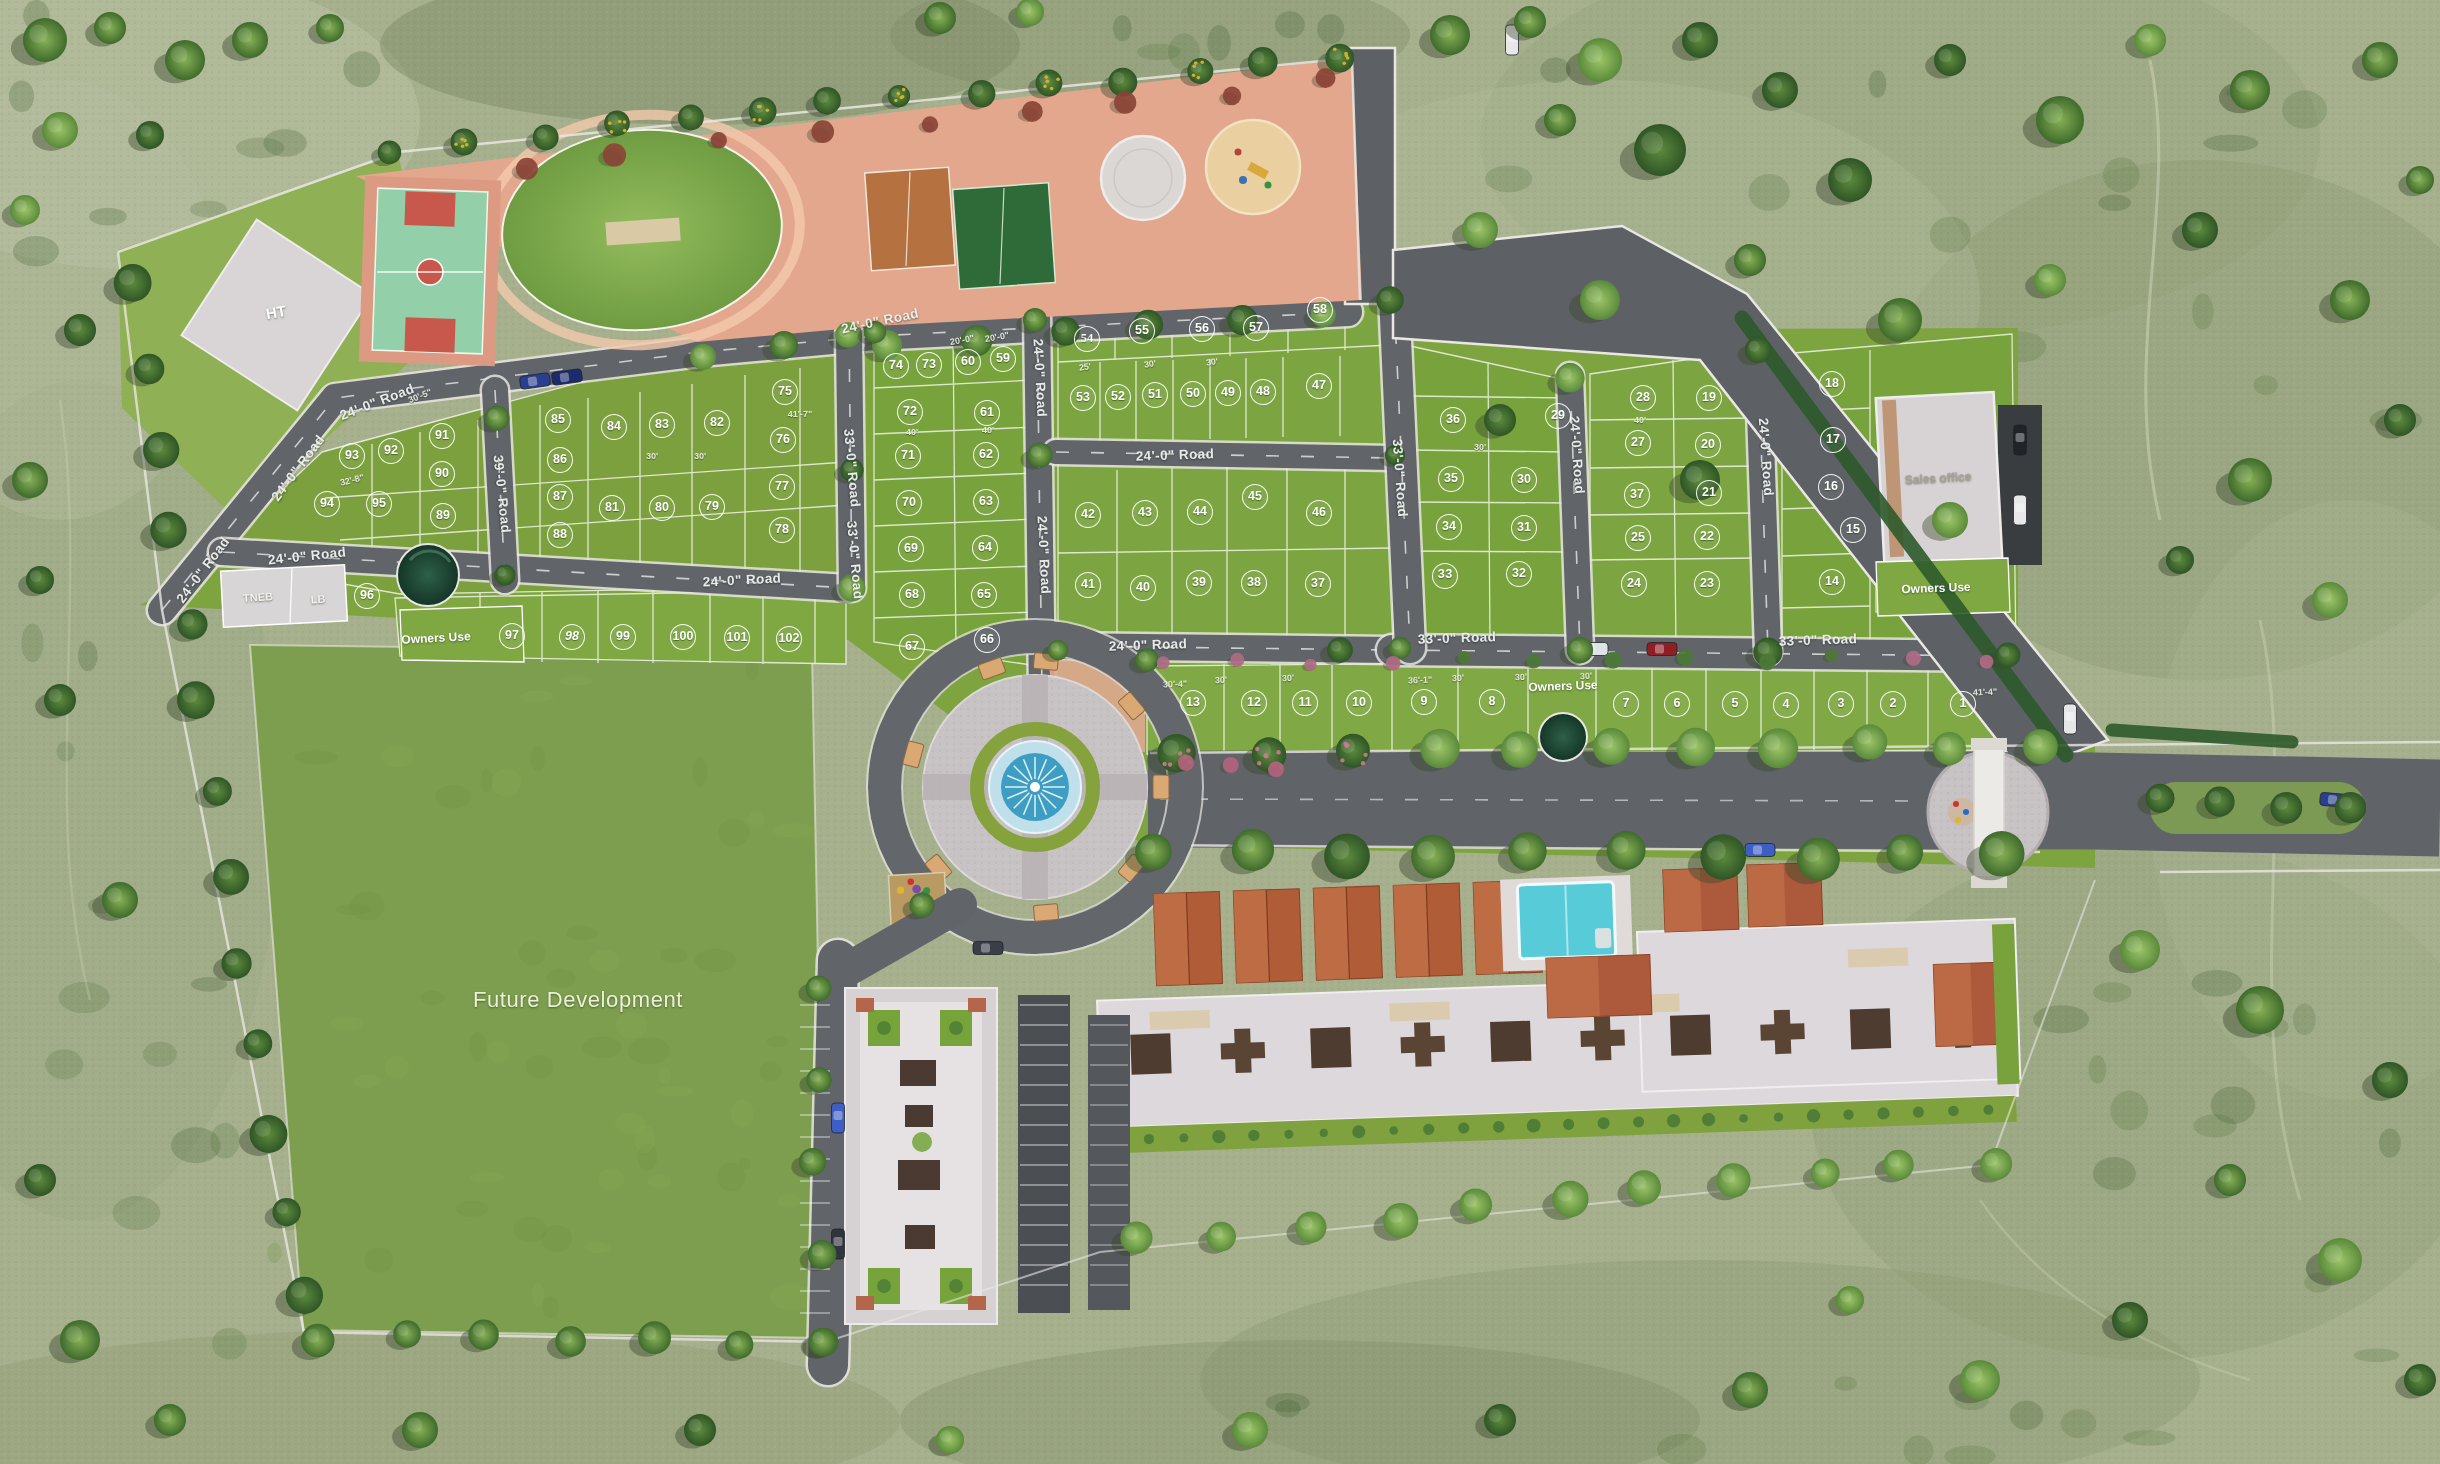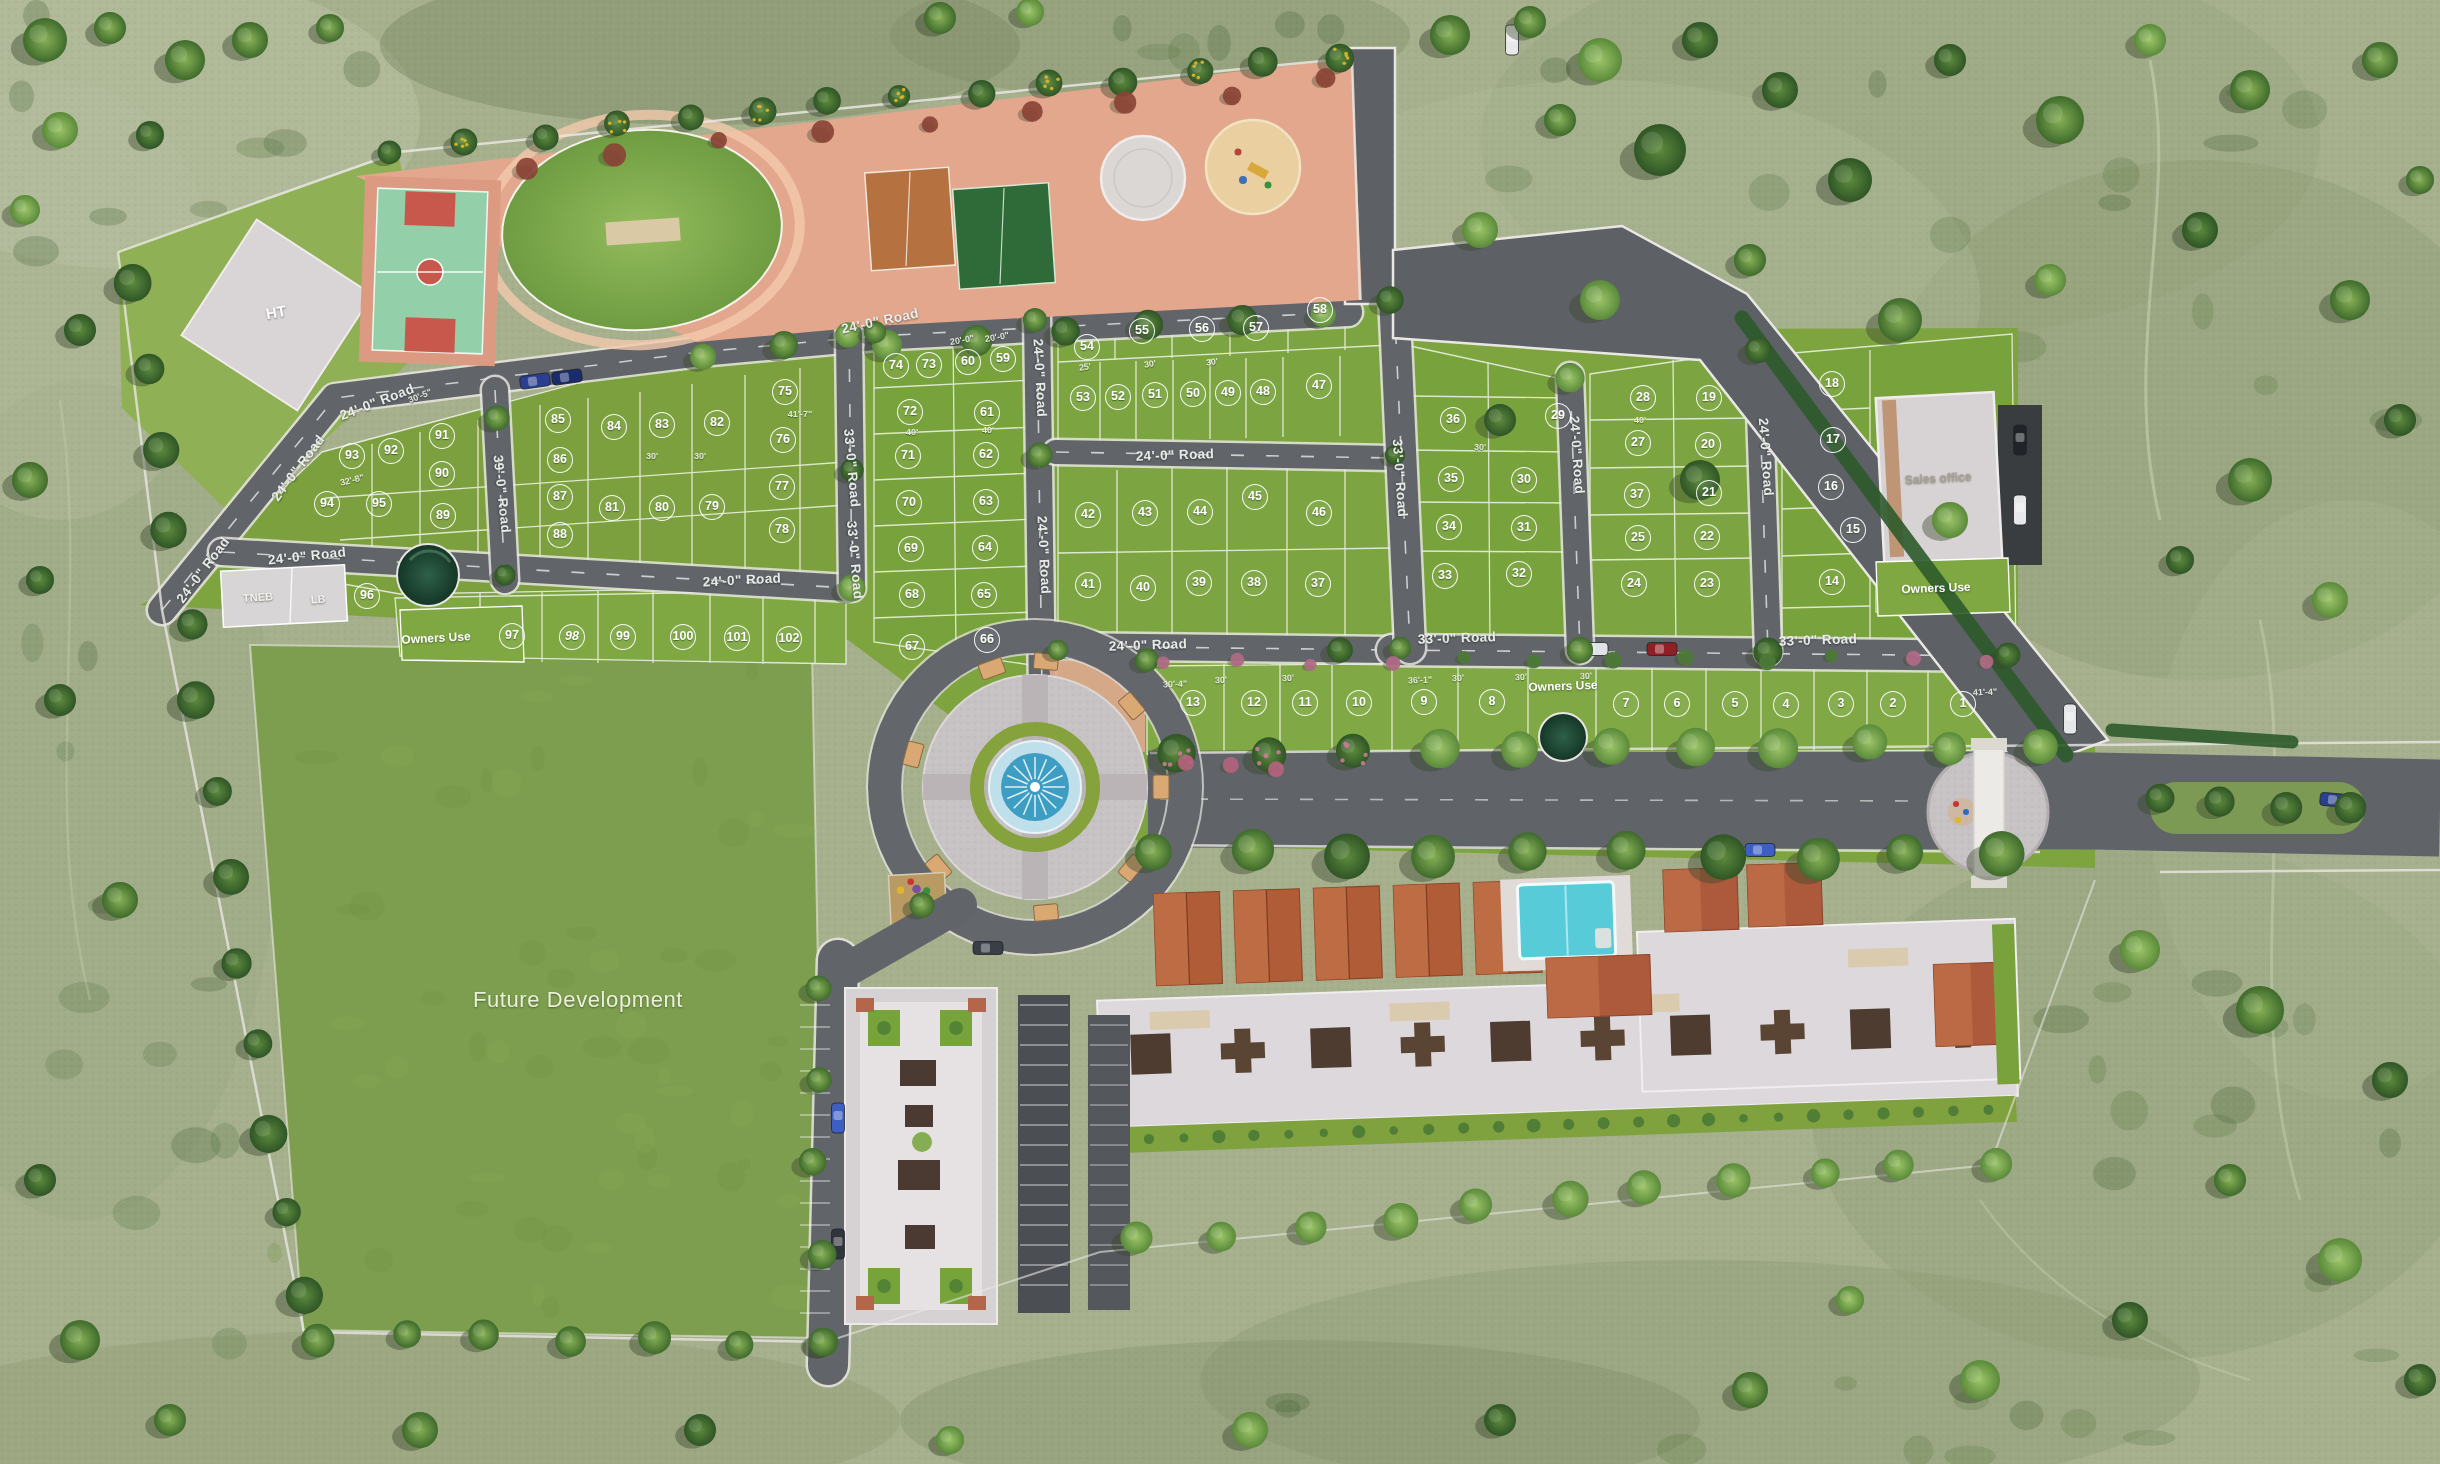--- a/index.html
+++ b/index.html
@@ -1322,42 +1322,42 @@
       <div class="plot-num" style="left: 1707px; top: 584px;">23</div>
       <div class="plot-num" style="left: 1634px; top: 584px;">24</div>
       <div class="plot-num" style="left: 1638px; top: 538px;">25</div>
       <div class="plot-num" style="left: 1637px; top: 495px;">37</div>
       <div class="plot-num" style="left: 1638px; top: 443px;">27</div>
       <div class="plot-num" style="left: 1643px; top: 398px;">28</div>
       <div class="plot-num" style="left: 1525px; top: 416px; margin-left: 20px;">29</div>
       <div class="plot-num" style="left: 1524px; top: 480px;">30</div>
       <div class="plot-num" style="left: 1524px; top: 528px;">31</div>
       <div class="plot-num" style="left: 1519px; top: 574px;">32</div>
-      <div class="plot-num" style="left: 1445px; top: 576px;">33</div>
+      <div class="plot-num" style="left: 1445px; top: 576px; font-family: Liberation Mono, monospace;">33</div>
       <div class="plot-num" style="left: 1449px; top: 527px;">34</div>
       <div class="plot-num" style="left: 1451px; top: 479px;">35</div>
       <div class="plot-num" style="left: 1453px; top: 420px;">36</div>
       <div class="plot-num" style="left: 1318px; top: 584px;">37</div>
       <div class="plot-num" style="left: 1254px; top: 583px;">38</div>
       <div class="plot-num" style="left: 1199px; top: 583px;">39</div>
       <div class="plot-num" style="left: 1143px; top: 588px;">40</div>
       <div class="plot-num" style="left: 1088px; top: 585px;">41</div>
       <div class="plot-num" style="left: 1088px; top: 515px;">42</div>
       <div class="plot-num" style="left: 1145px; top: 513px;">43</div>
       <div class="plot-num" style="left: 1200px; top: 512px;">44</div>
       <div class="plot-num" style="left: 1255px; top: 497px;">45</div>
       <div class="plot-num" style="left: 1319px; top: 513px;">46</div>
       <div class="plot-num" style="left: 1319px; top: 386px;">47</div>
       <div class="plot-num" style="left: 1263px; top: 392px;">48</div>
       <div class="plot-num" style="left: 1228px; top: 393px;">49</div>
       <div class="plot-num" style="left: 1193px; top: 394px;">50</div>
       <div class="plot-num" style="left: 1155px; top: 395px;">51</div>
       <div class="plot-num" style="left: 1118px; top: 397px;">52</div>
       <div class="plot-num" style="left: 1083px; top: 398px;">53</div>
-      <div class="plot-num" style="left: 1087px; top: 347px;">54</div>
+      <div class="plot-num" style="left: 1087px; top: 339px; font-family: Liberation Serif, serif;">54</div>
       <div class="plot-num" style="left: 1142px; top: 331px;">55</div>
       <div class="plot-num" style="left: 1202px; top: 329px;">56</div>
       <div class="plot-num" style="left: 1256px; top: 328px;">57</div>
       <div class="plot-num" style="left: 1320px; top: 310px;">58</div>
       <div class="plot-num" style="left: 1003px; top: 359px;">59</div>
       <div class="plot-num" style="left: 968px; top: 362px;">60</div>
       <div class="plot-num" style="left: 987px; top: 413px;">61</div>
       <div class="plot-num" style="left: 986px; top: 455px;">62</div>
       <div class="plot-num" style="left: 986px; top: 502px;">63</div>
       <div class="plot-num" style="left: 985px; top: 548px;">64</div>

